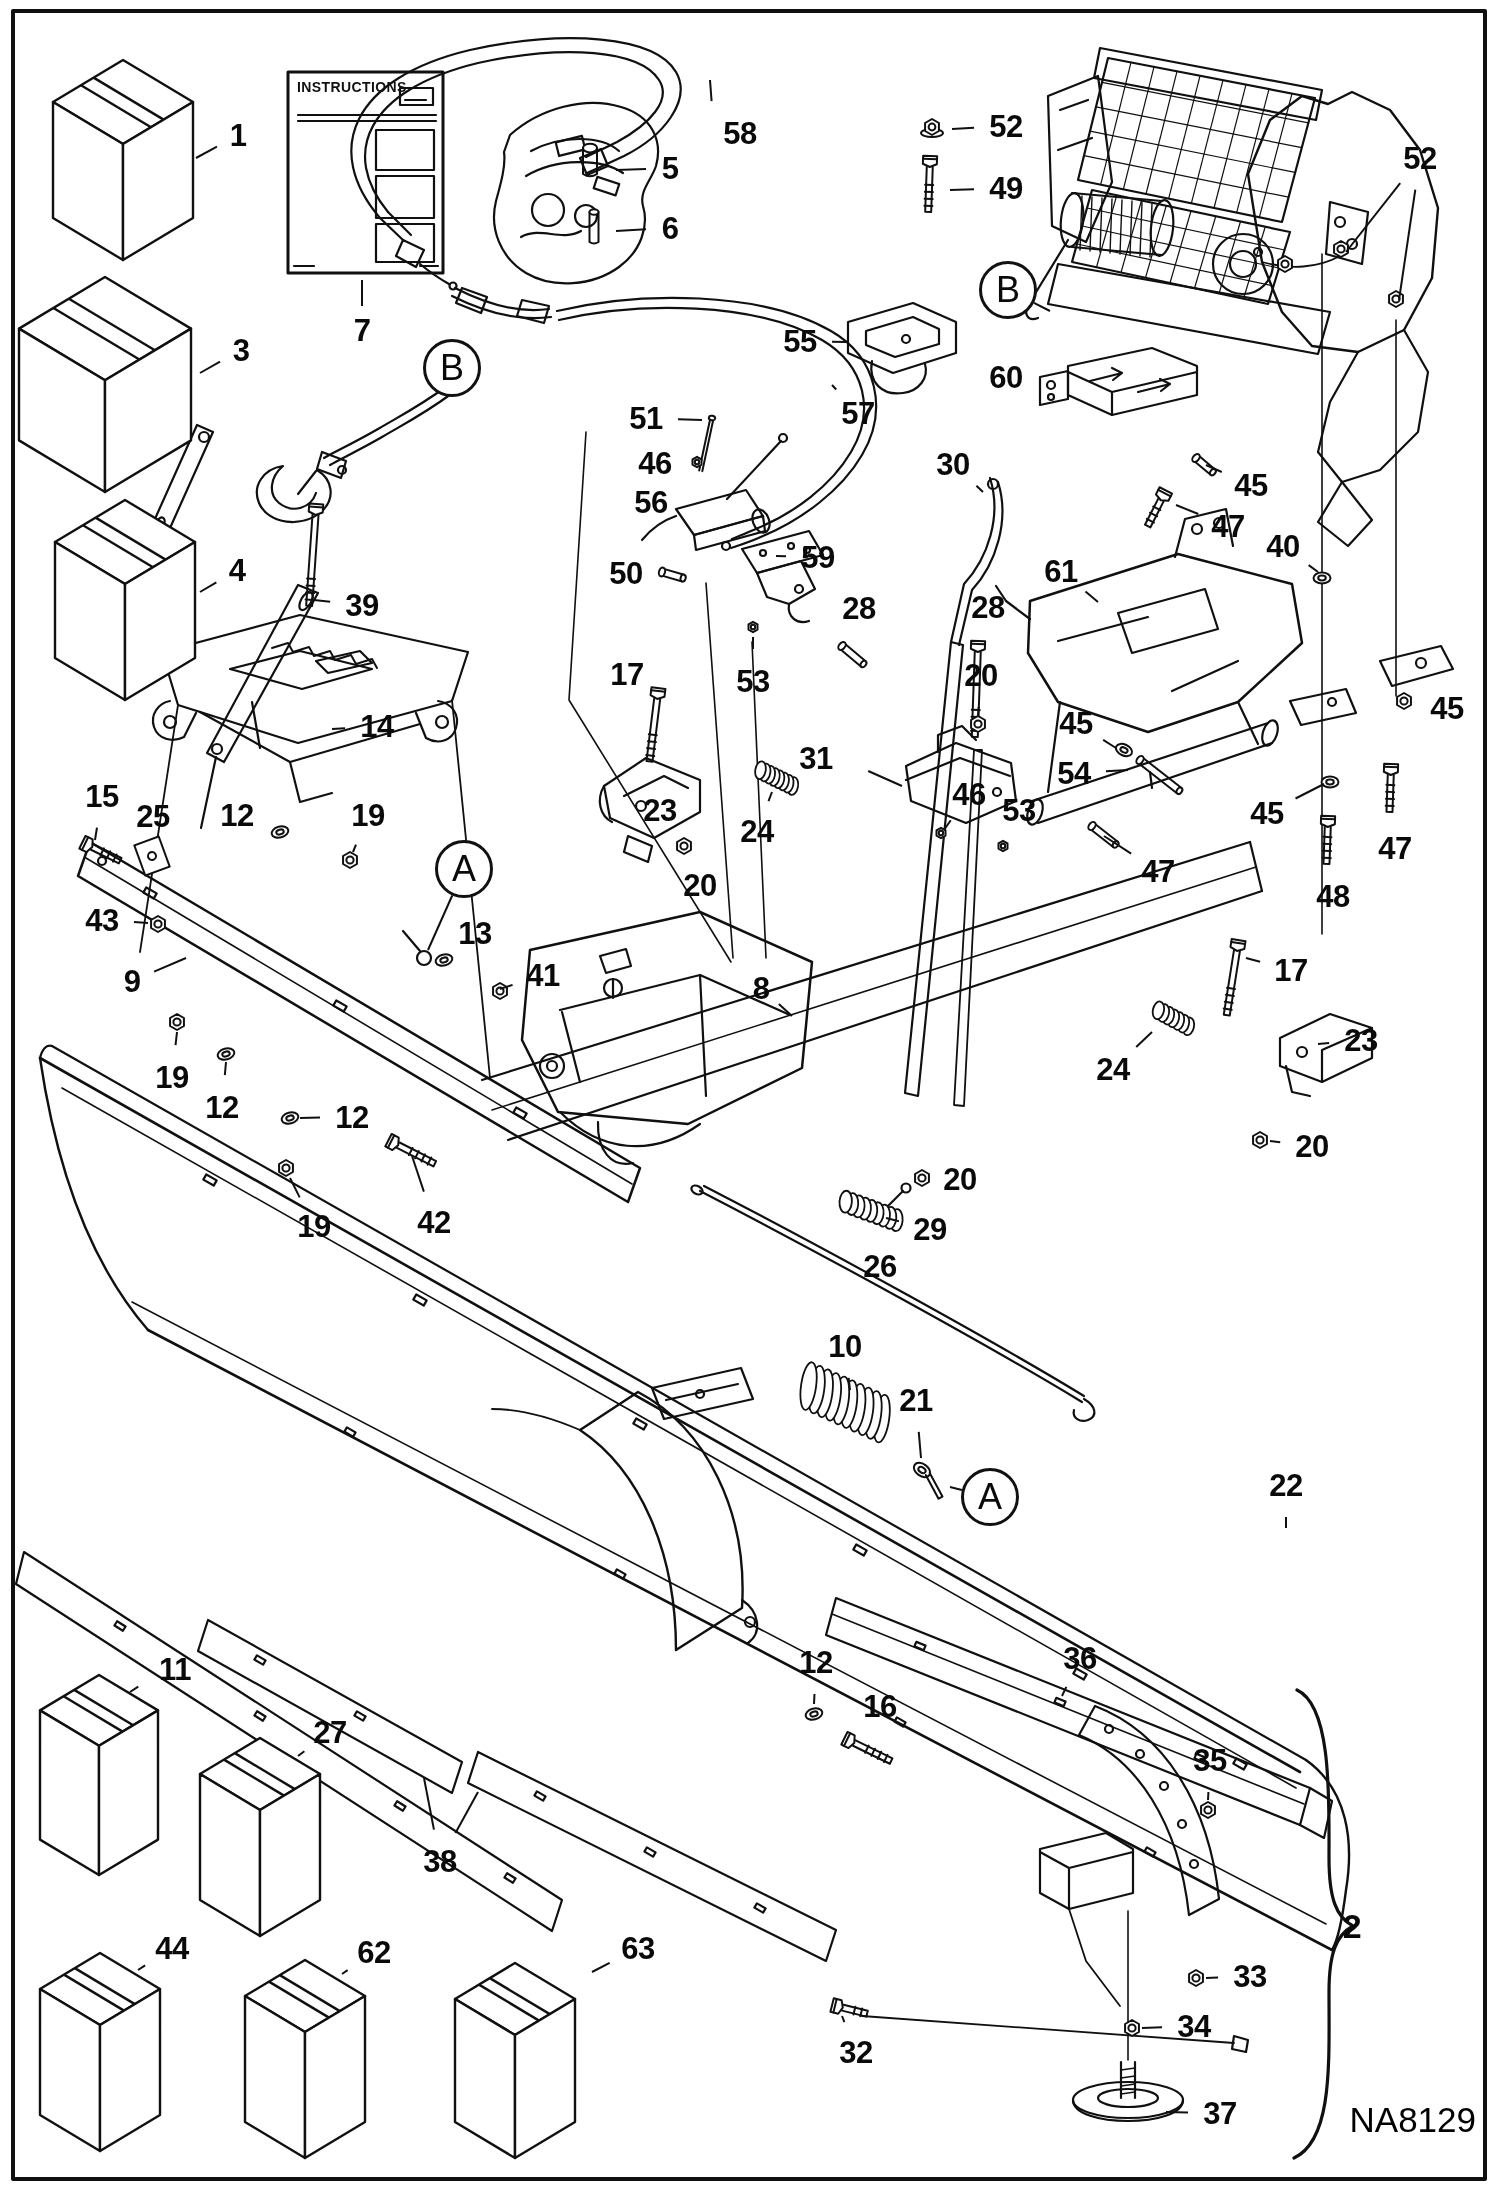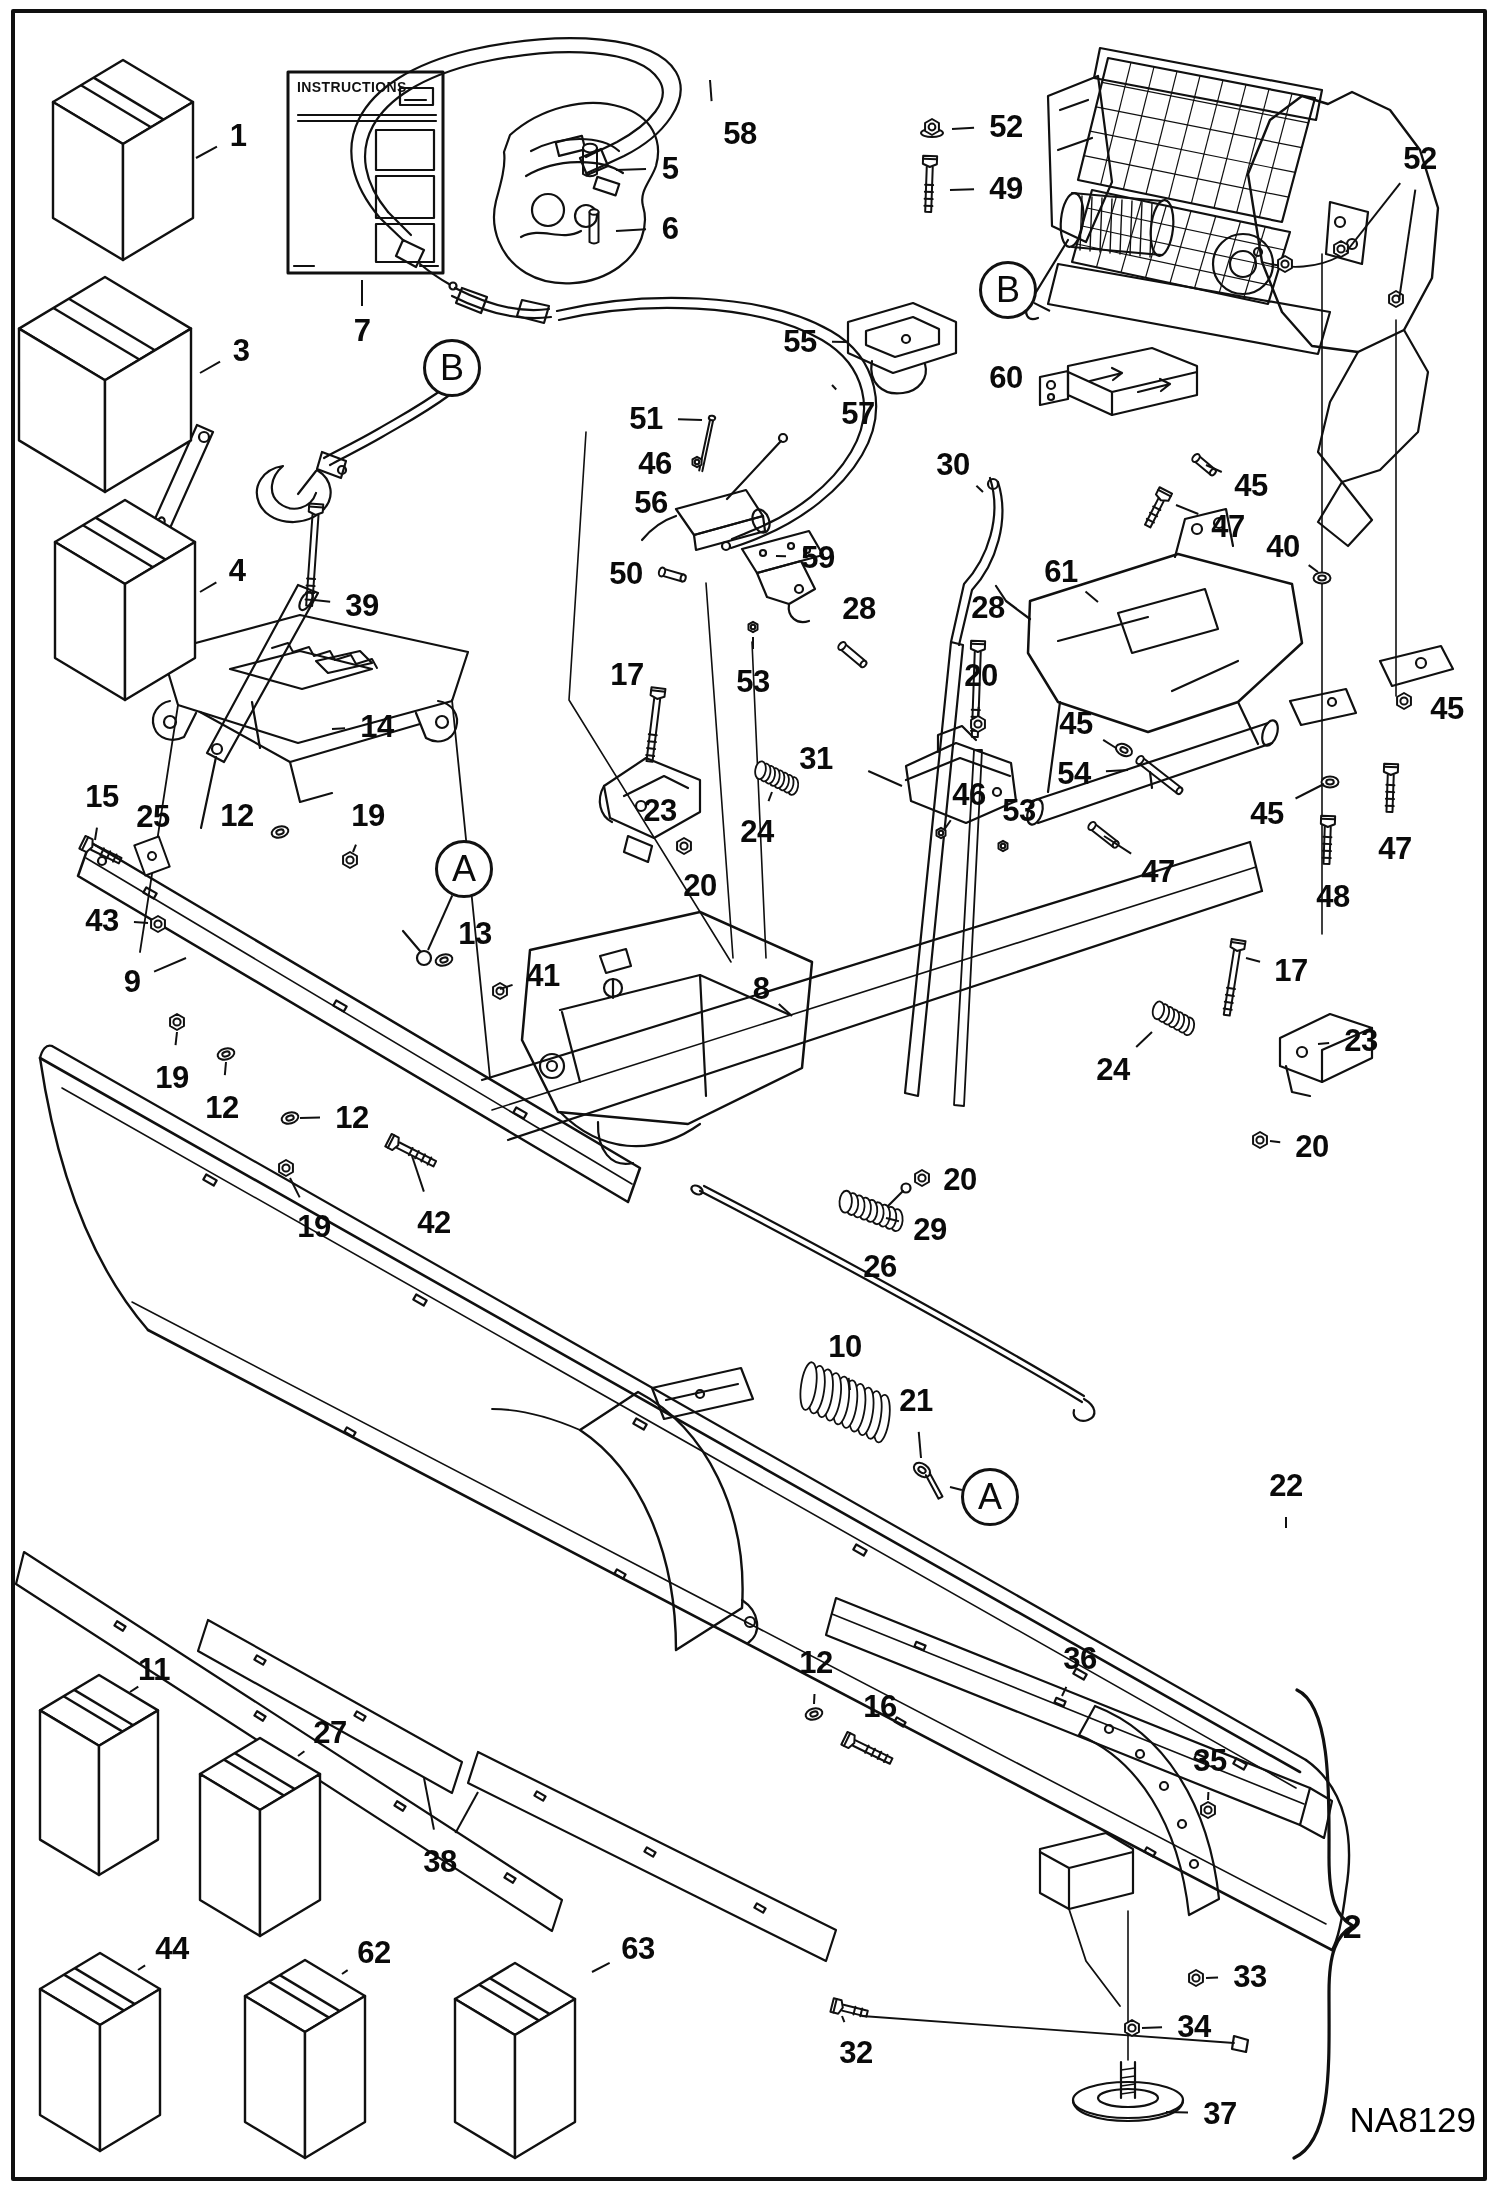--- a/index.html
+++ b/index.html
@@ -863,21 +863,21 @@
       <div class="co" style="left: 1286px; top: 1485px;">22</div>
       <div class="co" style="left: 1210px; top: 1760px;">35</div>
       <div class="co" style="left: 1080px; top: 1658px;">36</div>
       <div class="co" style="left: 816px; top: 1662px;">12</div>
       <div class="co" style="left: 880px; top: 1706px;">16</div>
       <div class="co" style="left: 856px; top: 2052px;">32</div>
       <div class="co" style="left: 1250px; top: 1976px;">33</div>
       <div class="co" style="left: 1194px; top: 2026px;">34</div>
       <div class="co" style="left: 1220px; top: 2113px;">37</div>
       <div class="co big" style="left: 1352px; top: 1926px;">2</div>
-      <div class="co" style="left: 154px; top: 1669px;">11</div>
+      <div class="co" style="left: 175px; top: 1669px;">11</div>
       <div class="co" style="left: 330px; top: 1732px;">27</div>
       <div class="co" style="left: 440px; top: 1861px;">38</div>
       <div class="co" style="left: 172px; top: 1948px;">44</div>
       <div class="co" style="left: 374px; top: 1952px;">62</div>
       <div class="co" style="left: 638px; top: 1948px;">63</div>
       <div class="circ" style="left: 452px; top: 368px;">B</div>
       <div class="circ" style="left: 1008px; top: 290px;">B</div>
       <div class="circ" style="left: 464px; top: 869px;">A</div>
       <div class="circ" style="left: 990px; top: 1497px;">A</div>
     </div>

